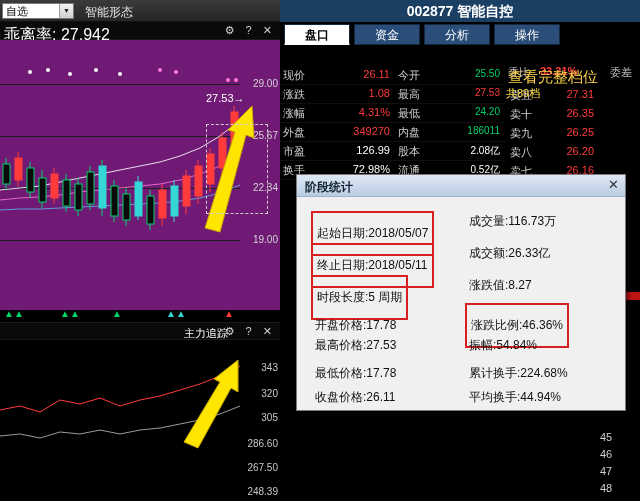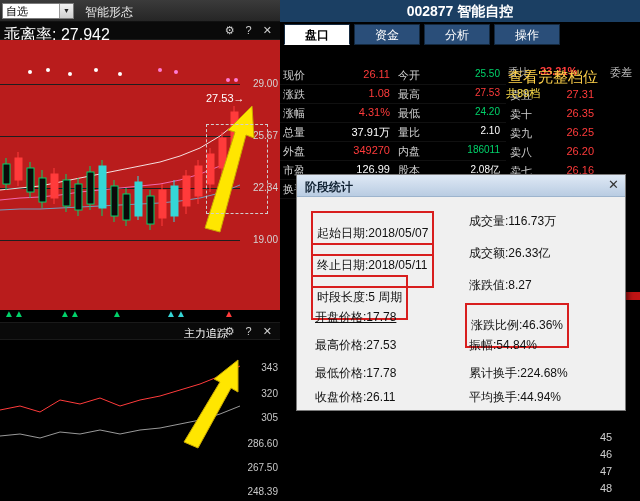--- a/index.html
+++ b/index.html
@@ -42,21 +42,21 @@
   .leftpanel {
     position:absolute; left:0; top:22px; width:280px; height:479px;
     background:#000;
   }
   .chart-head {
     position:absolute; left:0; top:0; width:280px; height:18px;
     background:#0a0a0a; border-bottom:1px solid #1a1a1a;
   }
   .chart-head .title { position:absolute; left:4px; top:3px; color:#ffffff; font-size:16px; }
   .chart-head .tools { position:absolute; right:4px; top:2px; color:#cfcfcf; font-size:11px; letter-spacing:4px;}
-  .k-area { position:absolute; left:0; top:18px; width:280px; height:270px; background:#b91c1c; }
+  .k-area { position:absolute; left:0; top:18px; width:280px; height:270px; background:#701a75; }
   .axis-r { position:absolute; right:0; top:0; width:40px; height:100%; }
   .axis-r div { position:absolute; right:2px; color:#d4d4d4; font-size:10px; }
   .hgrid { position:absolute; left:0; width:240px; height:1px; background:#1e1e1e; }
 
   .sub-head {
     position:absolute; left:0; top:300px; width:280px; height:18px;
     background:#0a0a0a; border-top:1px solid #1a1a1a; border-bottom:1px solid #1a1a1a;
   }
   .sub-head .title { position:absolute; right:52px; top:3px; color:#ffffff; font-size:11px; }
   .sub-head .tools { position:absolute; right:4px; top:2px; color:#cfcfcf; font-size:11px; letter-spacing:4px;}
@@ -304,26 +304,20 @@
         <span class="k2">最高</span>
         <span class="v2 red">27.53</span>
       </div>
       <div class="qrow">
         <span class="k1">涨幅</span>
         <span class="v1 red">4.31%</span>
         <span class="k2">最低</span>
         <span class="v2 green">24.20</span>
       </div>
       <div class="qrow">
-        <span class="k1">总量</span>
-        <span class="v1 white">37.91万</span>
-        <span class="k2">量比</span>
-        <span class="v2 white">2.10</span>
-      </div>
-      <div class="qrow">
         <span class="k1">外盘</span>
         <span class="v1 red">349270</span>
         <span class="k2">内盘</span>
         <span class="v2 green">186011</span>
       </div>
       <div class="qrow">
         <span class="k1">市盈</span>
         <span class="v1 white">126.99</span>
         <span class="k2">股本</span>
         <span class="v2 white">2.08亿</span>
@@ -397,21 +391,21 @@
 
   <div class="dialog">
     <div class="dlg-title">
       <span class="t">阶段统计</span>
       <span class="x">✕</span>
     </div>
     <div class="dlg-body">
       <div class="fld boxed" style="left:14px; top:14px;">起始日期:2018/05/07</div>
       <div class="fld boxed" style="left:14px; top:46px;">终止日期:2018/05/11</div>
       <div class="fld boxed" style="left:14px; top:78px;">时段长度:5 周期</div>
-      <div class="fld" style="left:18px; top:112px;text-decoration:underline;">开盘价格:17.78</div>
+      <div class="fld" style="left:18px; top:120px;">开盘价格:17.78</div>
       <div class="fld" style="left:18px; top:140px;">最高价格:27.53</div>
       <div class="fld" style="left:18px; top:168px;">最低价格:17.78</div>
       <div class="fld" style="left:18px; top:192px;">收盘价格:26.11</div>
 
       <div class="fld" style="left:172px; top:16px;">成交量:116.73万</div>
       <div class="fld" style="left:172px; top:48px;">成交额:26.33亿</div>
       <div class="fld" style="left:172px; top:80px;">涨跌值:8.27</div>
       <div class="fld boxed" style="left:168px; top:106px;">涨跌比例:46.36%</div>
       <div class="fld" style="left:172px; top:140px;">振幅:54.84%</div>
       <div class="fld" style="left:172px; top:168px;">累计换手:224.68%</div>

